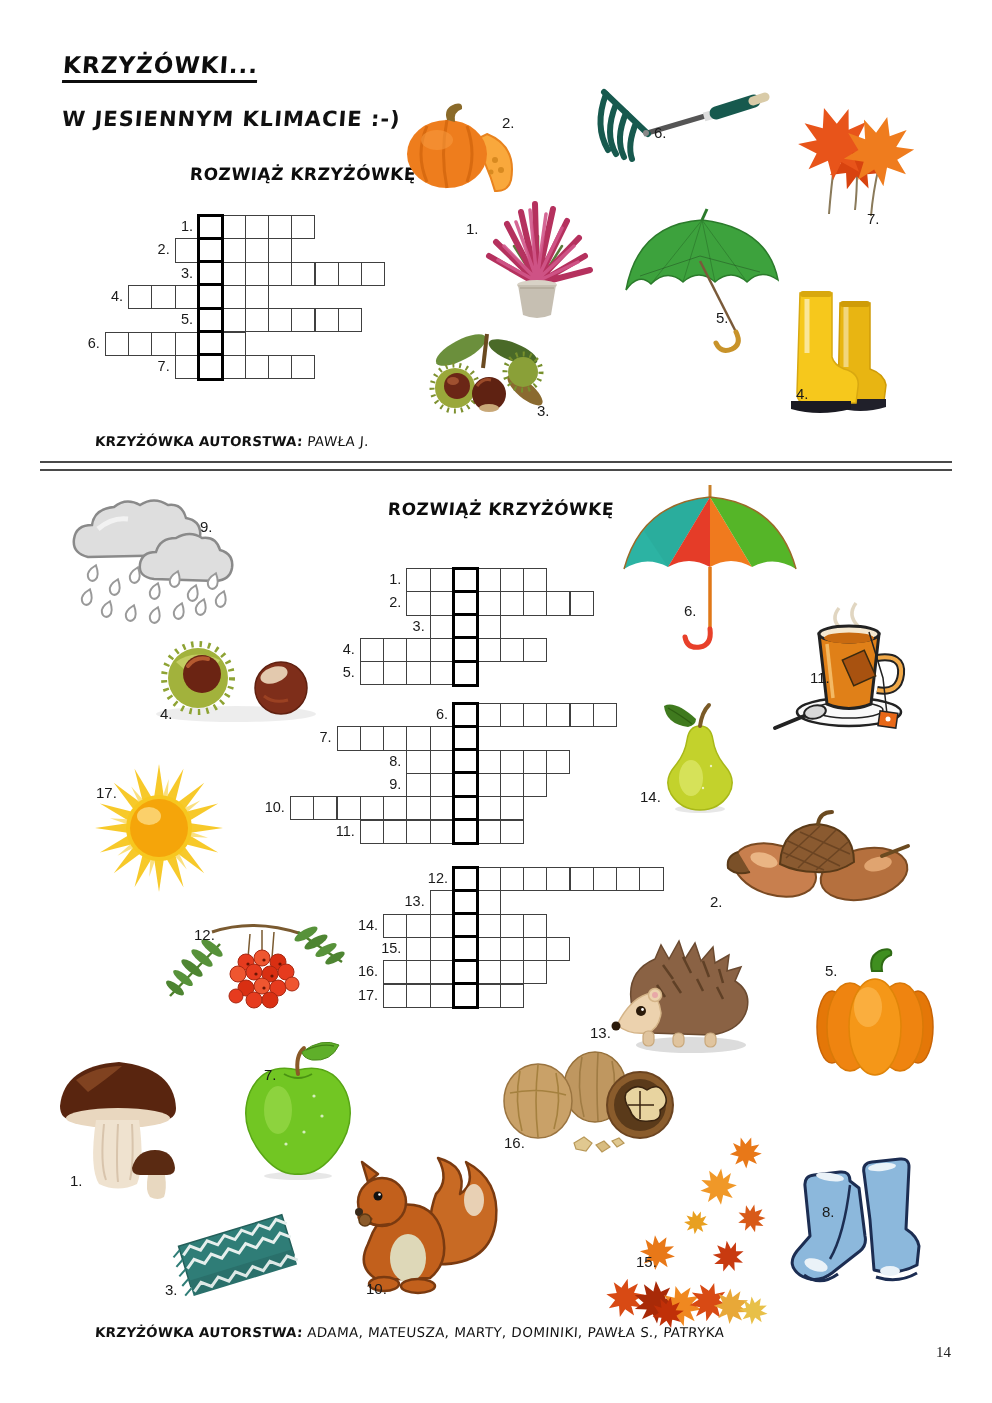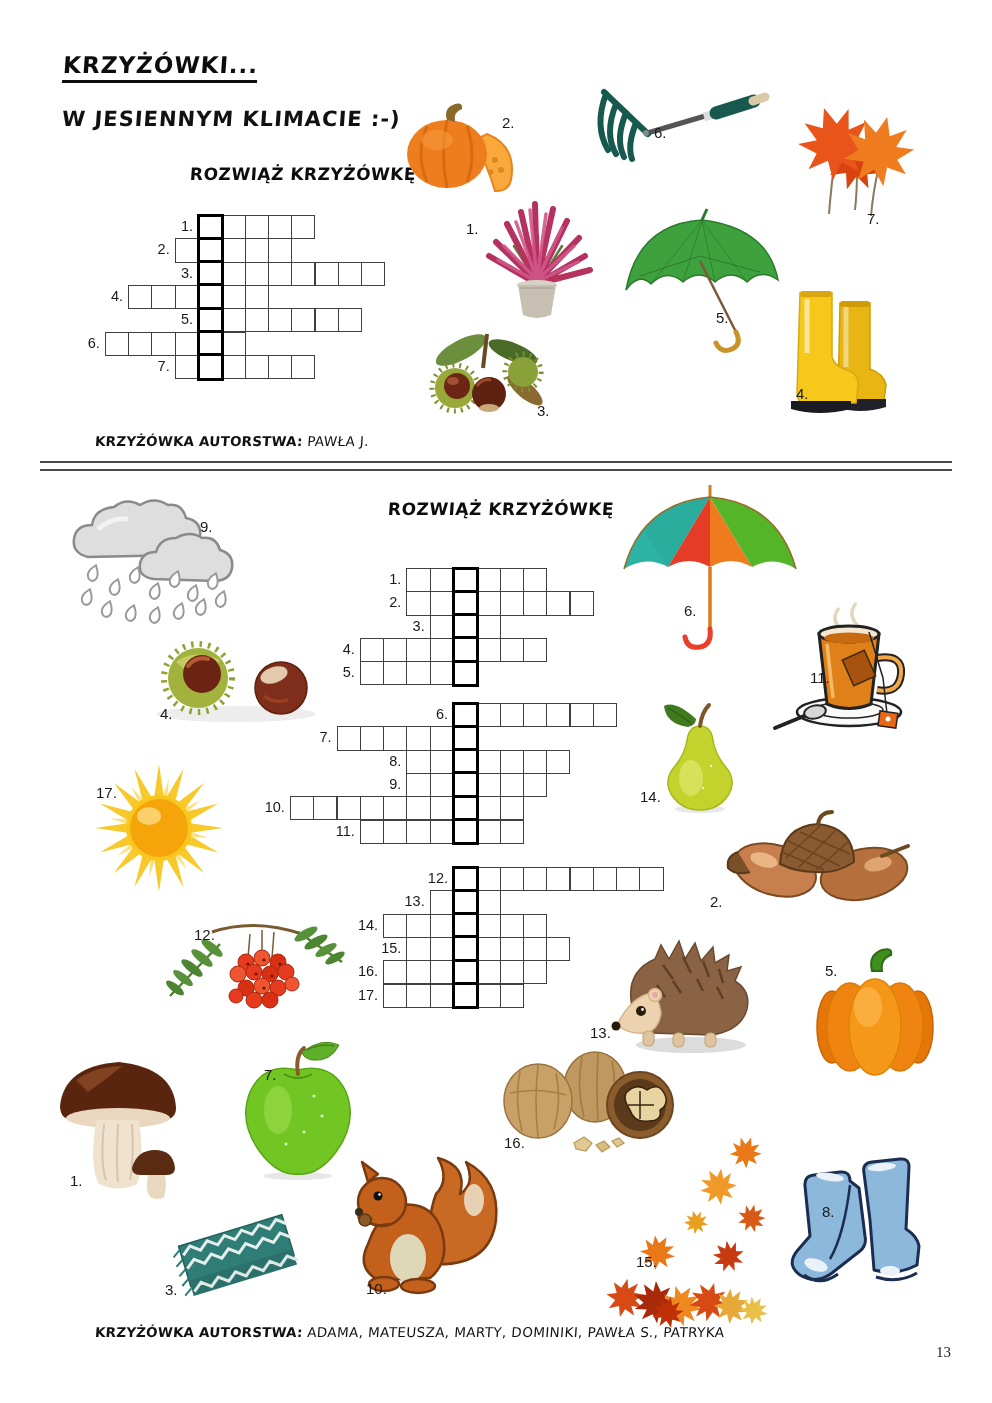--- a/index.html
+++ b/index.html
@@ -233,21 +233,21 @@
       <div class="cw-cell" style="left: 429.7px; top: 983.5px; width: 24.3px; height: 24.3px;"></div>
       <div class="cw-cell bold" style="left: 451.5px; top: 982px; width: 27.3px; height: 27.3px;"></div>
       <div class="cw-cell" style="left: 476.3px; top: 983.5px; width: 24.3px; height: 24.3px;"></div>
       <div class="cw-cell" style="left: 499.6px; top: 983.5px; width: 24.3px; height: 24.3px;"></div>
     </div>
 
   <div id="credit2" class="credit hand">
     <b>KRZYŻÓWKA AUTORSTWA:</b><span> ADAMA, MATEUSZA, MARTY, DOMINIKI, PAWŁA S., PATRYKA</span>
   </div>
 
-  <div id="pagenum">13</div>
+  <div id="pagenum">14</div>
 
   <figure class="img" style="left:474px;top:196px;width:128px;height:128px">
     <svg viewBox="0 0 128 128">
       <g stroke="#5a7a3a" stroke-width="2.5" stroke-linecap="round">
         <path d="M64,88 L40,50 M64,88 L64,40 M64,88 L88,50" fill="none"></path>
       </g>
       <g stroke="#b5315e" stroke-width="6" stroke-linecap="round" fill="none">
         <path d="M63,86 L22,46 M63,86 L33,28 M63,86 L47,16 M63,86 L61,8 M63,86 L79,13 M63,86 L93,25 M63,86 L105,42 M60,86 L15,60 M66,86 L111,60 M70,86 L116,74"></path>
       </g>
       <g stroke="#d0568a" stroke-width="3.5" stroke-linecap="round" fill="none" opacity=".9">

